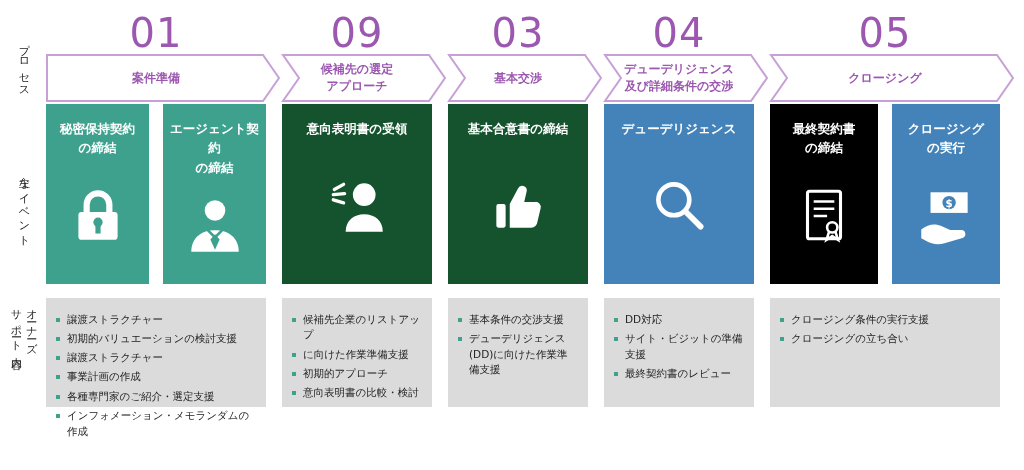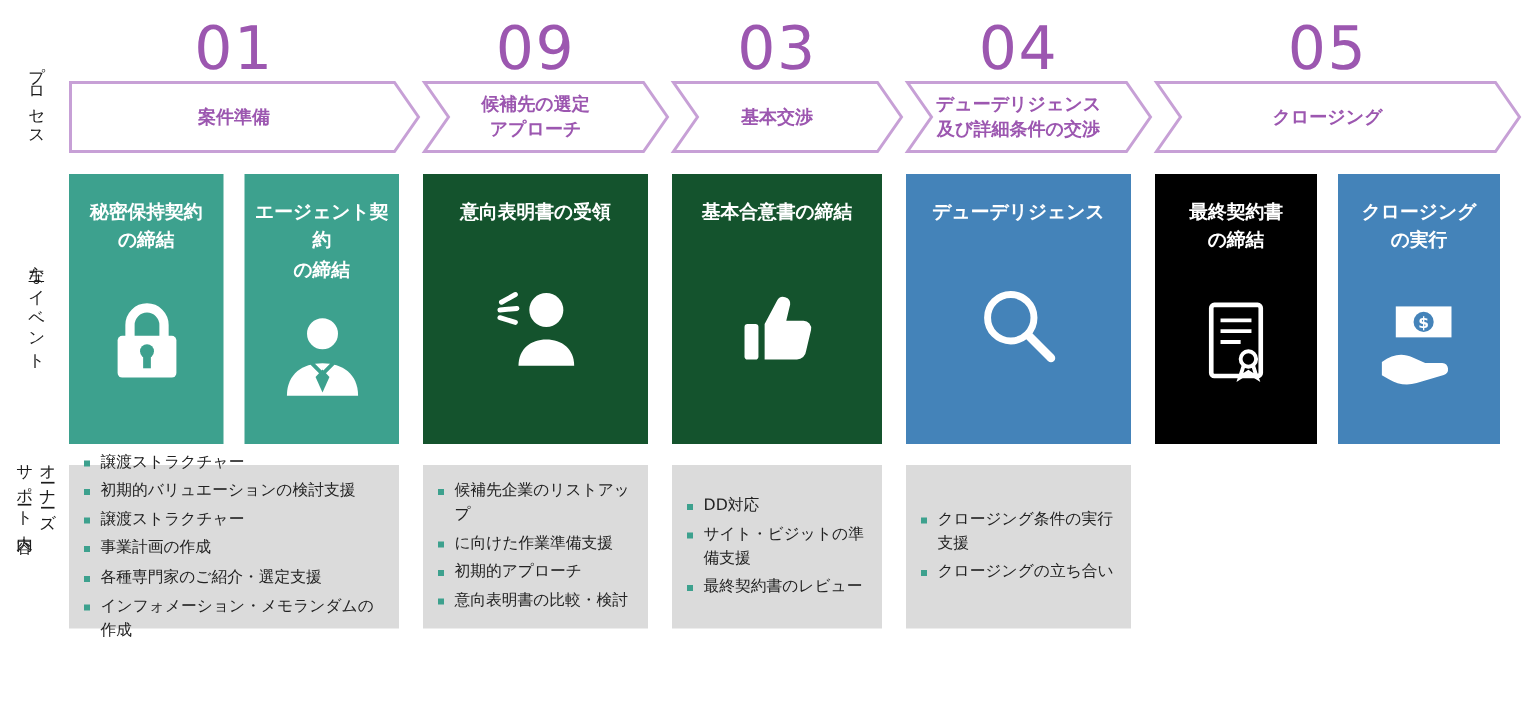--- a/index.html
+++ b/index.html
@@ -21,39 +21,39 @@
   .step { position:relative; height:90px; }
   .step-number { text-align:center; font-size:40px; font-weight:normal; color:#9C57B0;
     height:42px; line-height:42px; letter-spacing:1px; }
   .chevron { position:relative; height:48px; }
   .chevron svg { position:absolute; top:0; left:0; height:48px; overflow:visible; display:block; }
   .chevron polygon { fill:none; stroke:#C7A0D6; stroke-width:2; stroke-linejoin:miter; }
   .chevron-label { position:absolute; inset:0; display:flex; align-items:center; justify-content:center;
     text-align:center; font-size:12px; font-weight:bold; color:#9C57B0; white-space:pre-line; line-height:1.4; }
 
   
-  .row-cards { margin-top:14px; }
+  .row-cards { margin-top:2px; }
   .cell-pair { display:flex; gap:14px; }
   .card { flex:1; height:180px; color:#fff; display:flex; flex-direction:column; box-sizing:border-box; }
   .card-title { padding:15px 4px 0; text-align:center; font-size:12.5px; font-weight:bold;
     line-height:1.55; white-space:pre-line; }
   .card-icon { flex:1; display:flex; align-items:center; justify-content:center; padding-bottom:10px; }
   .card-icon svg { width:66px; height:66px; }
 
   .c-green    { background:#3DA18E; }
   .c-teal     { background:#14532d; }
   .c-blue     { background:#4483B9; }
   .c-deepblue { background:#000000; }
   .c-green .cut    { fill:#3DA18E; }
   .c-blue .cut     { fill:#4483B9; }
 
   
   .row-support { margin-top:14px; }
   .box { background:#DBDBDB; height:109px; box-sizing:border-box; padding:10px 10px;
-    display:flex; flex-direction:column; justify-content:center; }
+    display:flex; flex-direction:column; justify-content:flex-start; }
   .box ul { list-style:none; margin:0; padding:0; }
   .box li { position:relative; padding-left:11px; font-size:10.5px; line-height:1.5;
     margin:3.5px 0; color:#222222; }
   .box li::before { content:""; position:absolute; left:0; top:6px; width:4px; height:4px; background:#3DA18E; }
 </style>
 </head>
 <body>
 
 <div class="canvas">
 
@@ -224,20 +224,26 @@
 
       <div class="box">
         <ul>
           <li>候補先企業のリストアップ</li>
           <li>に向けた作業準備支援</li>
           <li>初期的アプローチ</li>
           <li>意向表明書の比較・検討</li>
         </ul>
       </div>
 
+      <div class="box">
+        <ul>
+          <li>基本条件の交渉支援</li>
+          <li>デューデリジェンス(DD)に向けた作業準備支援</li>
+        </ul>
+      </div>
 
       <div class="box">
         <ul>
           <li>DD対応</li>
           <li>サイト・ビジットの準備支援</li>
           <li>最終契約書のレビュー</li>
         </ul>
       </div>
 
       <div class="box">

